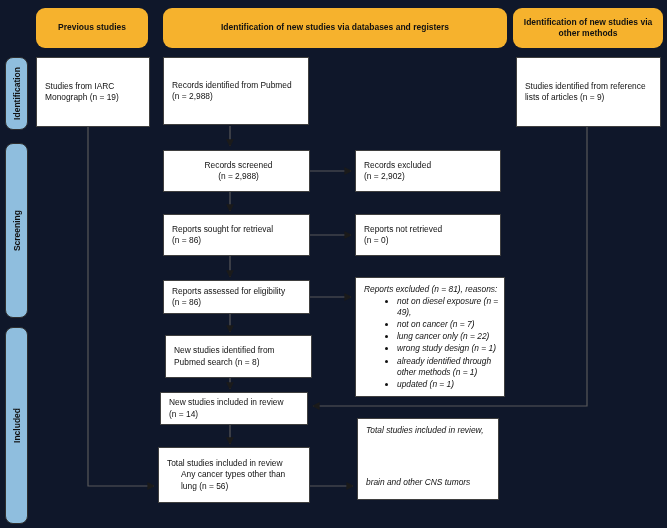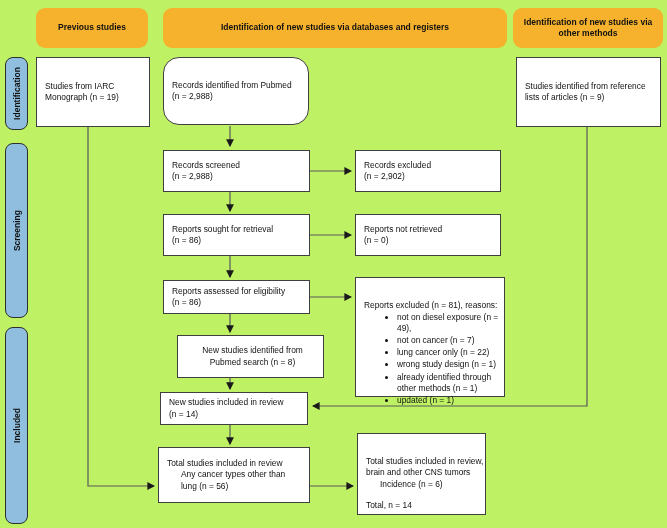--- a/index.html
+++ b/index.html
@@ -3,21 +3,21 @@
 <meta charset="utf-8">
 <style>
   html,body { margin:0; padding:0; background:#ffffff; }
   :root {
     --header-bg:#F6B22D;
     --stage-bg:#8FBEDE;
     --box-border:#3F3F3F;
     --arrow:#4D4D4D;
   }
   .canvas {
-    position:relative; width:667px; height:528px; background:#bef264;
+    position:relative; width:667px; height:528px; background:#0f172a;
     font-family:"Liberation Sans", sans-serif; color:#111; overflow:hidden;
   }
   .arrows { position:absolute; left:0; top:0; }
 
   .hdr {
     position:absolute; background:var(--header-bg); border-radius:9px;
     display:flex; align-items:center; justify-content:center; text-align:center;
     font-weight:bold; font-size:8.5px; line-height:1.3; padding:0 10px; box-sizing:border-box;
   }
   .stage {
@@ -29,48 +29,48 @@
     writing-mode:vertical-rl; transform:rotate(180deg);
     font-weight:bold; font-size:8.5px; white-space:nowrap;
   }
   .box {
     position:absolute; background:#ffffff; border:1.4px solid var(--box-border);
     box-sizing:border-box; font-size:8.4px; line-height:1.32;
     display:flex; flex-direction:column; justify-content:center;
     padding:3px 4px 3px 8px;
   }
   .box .ln { white-space:nowrap; }
-  .box.topalign { justify-content:space-between; padding-top:22px; }
+  .box.topalign { justify-content:flex-start; padding-top:6px;font-style:italic; }
   .indent { padding-left:14px; }
   .gap-top { margin-top:10px; }
   .box ul { margin:1px 0 0 0; padding-left:21px; list-style-type:disc; }
   .box li { padding:0; margin:0 0 1px 12px; }
 
   
   #hdr-previous   { left:36px;  top:8px;  width:112px; height:40px; }
   #hdr-databases  { left:163px; top:8px;  width:344px; height:40px; }
   #hdr-other      { left:513px; top:8px;  width:150px; height:40px; }
 
   #stage-identification { left:5px; top:57px;  height:73px; }
   #stage-screening      { left:5px; top:143px; height:175px; }
   #stage-included       { left:5px; top:327px; height:197px; }
 
   #box-iarc          { left:36px;  top:57px;  width:114px; height:70px; }
-  #box-pubmed        { left:163px; top:57px;  width:146px; height:68px;border-radius:16px; }
+  #box-pubmed        { left:163px; top:57px;  width:146px; height:68px; }
   #box-reference     { left:516px; top:57px;  width:145px; height:70px; }
-  #box-screened      { left:163px; top:150px; width:147px; height:42px; }
+  #box-screened      { left:163px; top:150px; width:147px; height:42px;align-items:center; }
   #box-rexcluded     { left:355px; top:150px; width:146px; height:42px; }
   #box-sought        { left:163px; top:214px; width:147px; height:42px; }
   #box-notretrieved  { left:355px; top:214px; width:146px; height:42px; }
   #box-assessed      { left:163px; top:280px; width:147px; height:34px; }
   #box-repexcluded   { left:355px; top:277px; width:150px; height:120px; }
-  #box-newidentified { left:177px; top:335px; width:147px; height:43px;align-items:center; }
+  #box-newidentified { left:165px; top:335px; width:147px; height:43px; }
   #box-newincluded   { left:160px; top:392px; width:148px; height:33px; }
   #box-total         { left:158px; top:447px; width:152px; height:56px; }
-  #box-totalcns      { left:357px; top:433px; width:129px; height:82px; }
+  #box-totalcns      { left:357px; top:418px; width:142px; height:82px;gap:41px; }
 </style>
 </head>
 <body>
 
 <div class="canvas">
 
   <svg class="arrows" width="667" height="528" viewBox="0 0 667 528">
     <defs>
       <marker id="ah" viewBox="0 0 10 10" refX="8.5" refY="5" markerWidth="6.5" markerHeight="6.5" orient="auto-start-reverse">
         <path d="M0,0 L10,5 L0,10 z" fill="#1a1a1a"></path>

